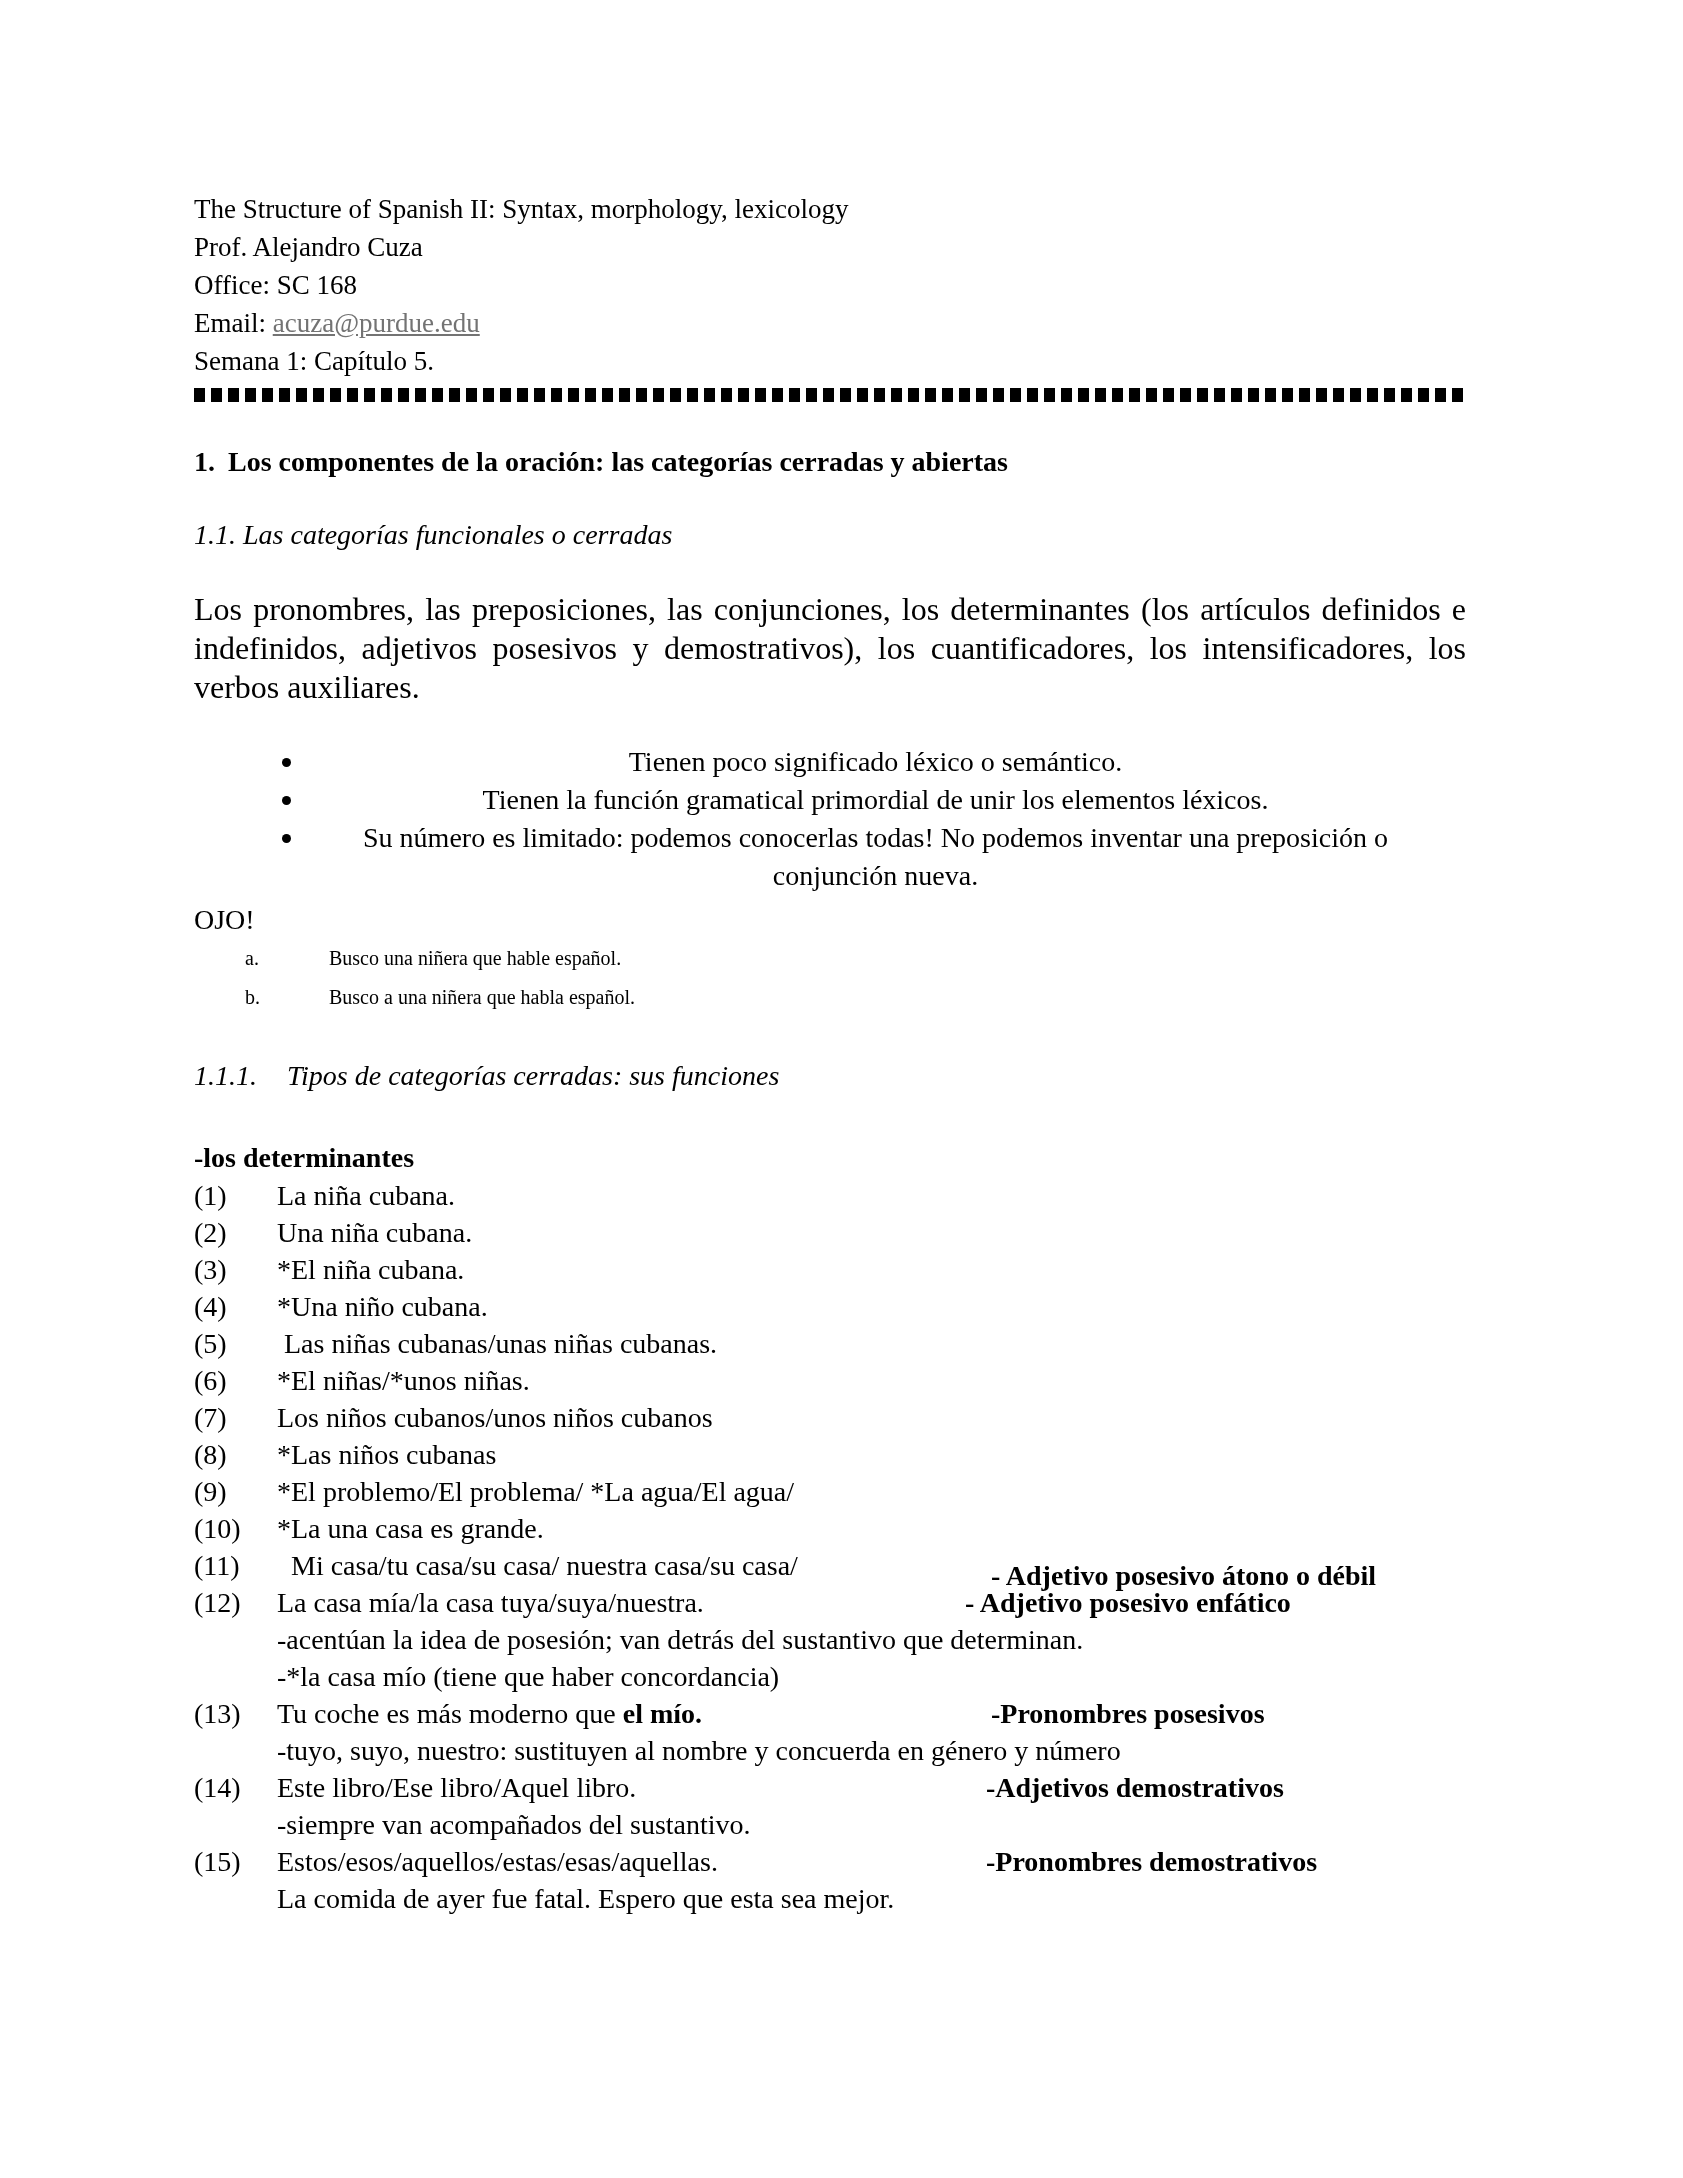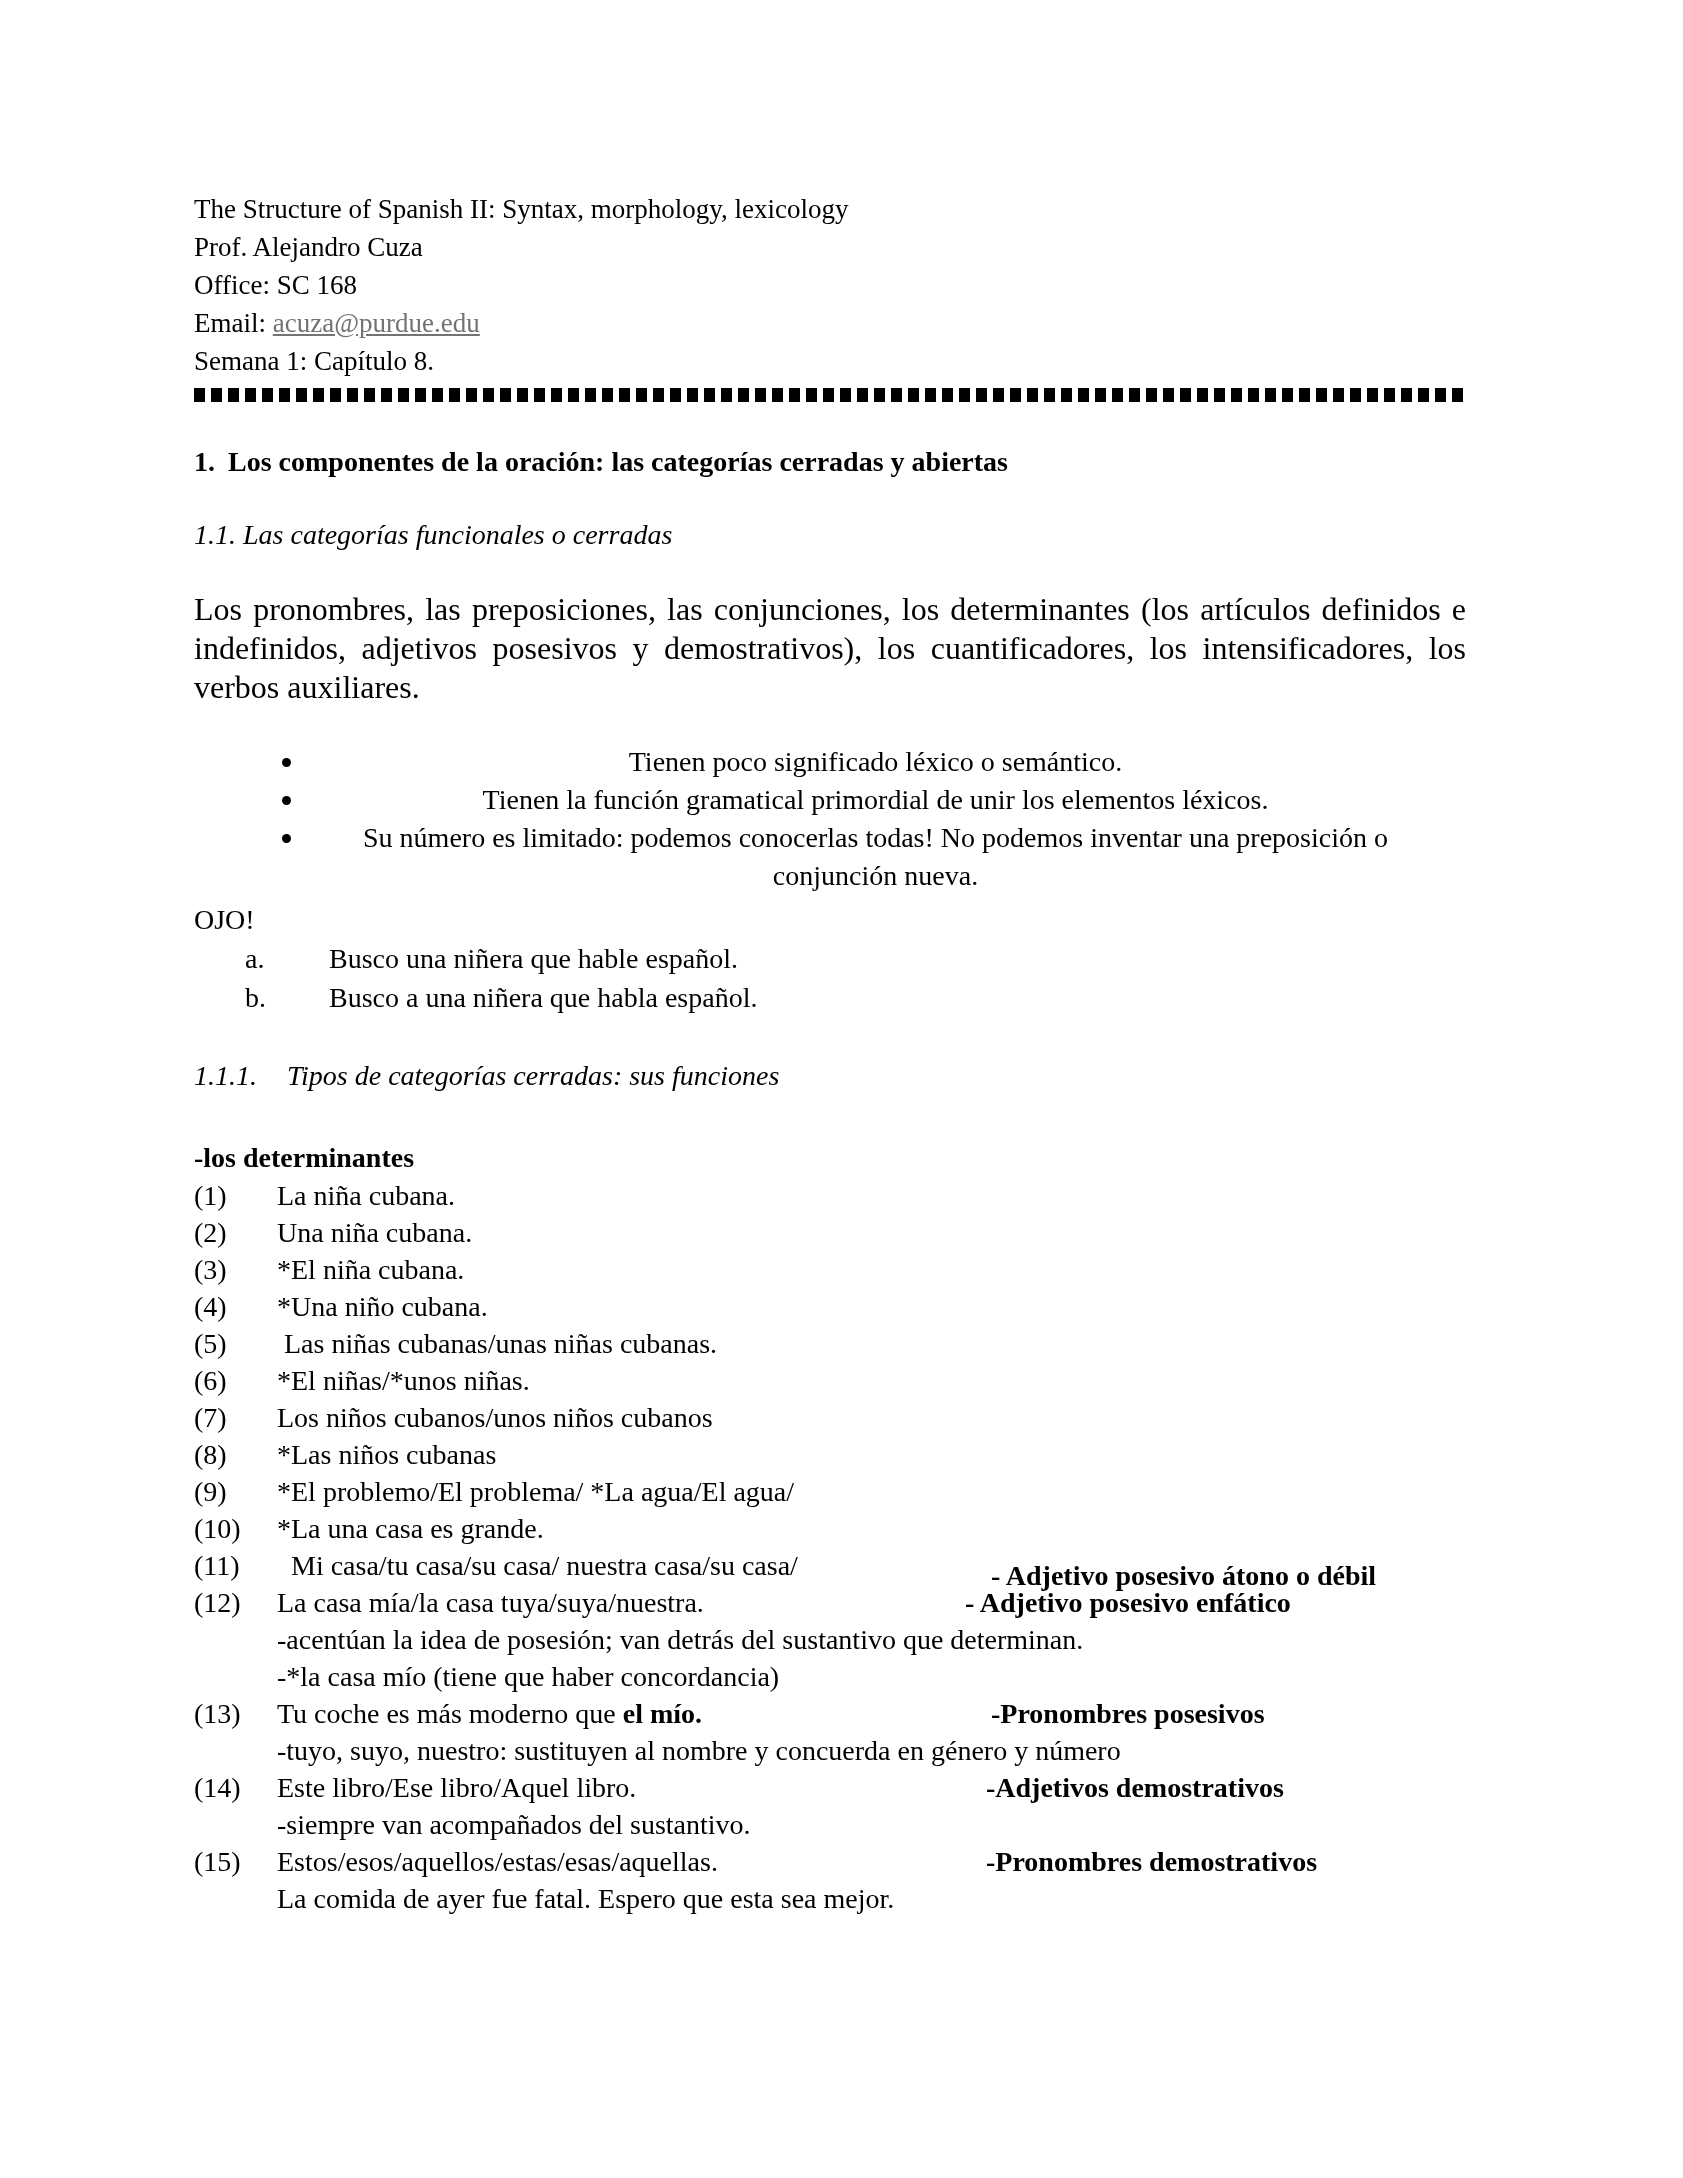--- a/index.html
+++ b/index.html
@@ -136,21 +136,21 @@
     white-space: pre;
   }
 
   
   .alpha {
     margin: 0;
     padding: 0;
     list-style: none;
   }
   .alpha li {
-    font-size: 28px;
+    font-size: 20px;
     line-height: 39px;
     white-space: pre;
     padding-left: 51px;
   }
   .alpha li .lbl {
     display: inline-block;
     width: 84px;
   }
 
   
@@ -199,21 +199,21 @@
 
 <div class="page">
  <div class="sheet">
   <div class="content">
 
     <div>
       <div class="hdr-line">The Structure of Spanish II: Syntax, morphology, lexicology</div>
       <div class="hdr-line">Prof. Alejandro Cuza</div>
       <div class="hdr-line">Office: SC 168</div>
       <div class="hdr-line"><span>Email: </span><a class="email-link" href="#">acuza@purdue.edu</a></div>
-      <div class="hdr-line">Semana 1: Capítulo 8.</div>
+      <div class="hdr-line">Semana 1: Capítulo 5.</div>
     </div>
 
     <div class="divider">
       <div class="divider-inner"></div>
     </div>
 
     <div class="h1"><span class="num">1.</span><span>Los componentes de la oración: las categorías cerradas y abiertas</span></div>
 
     <div class="h2"><span>1.1.</span> <span>Las categorías funcionales o cerradas</span></div>
 

